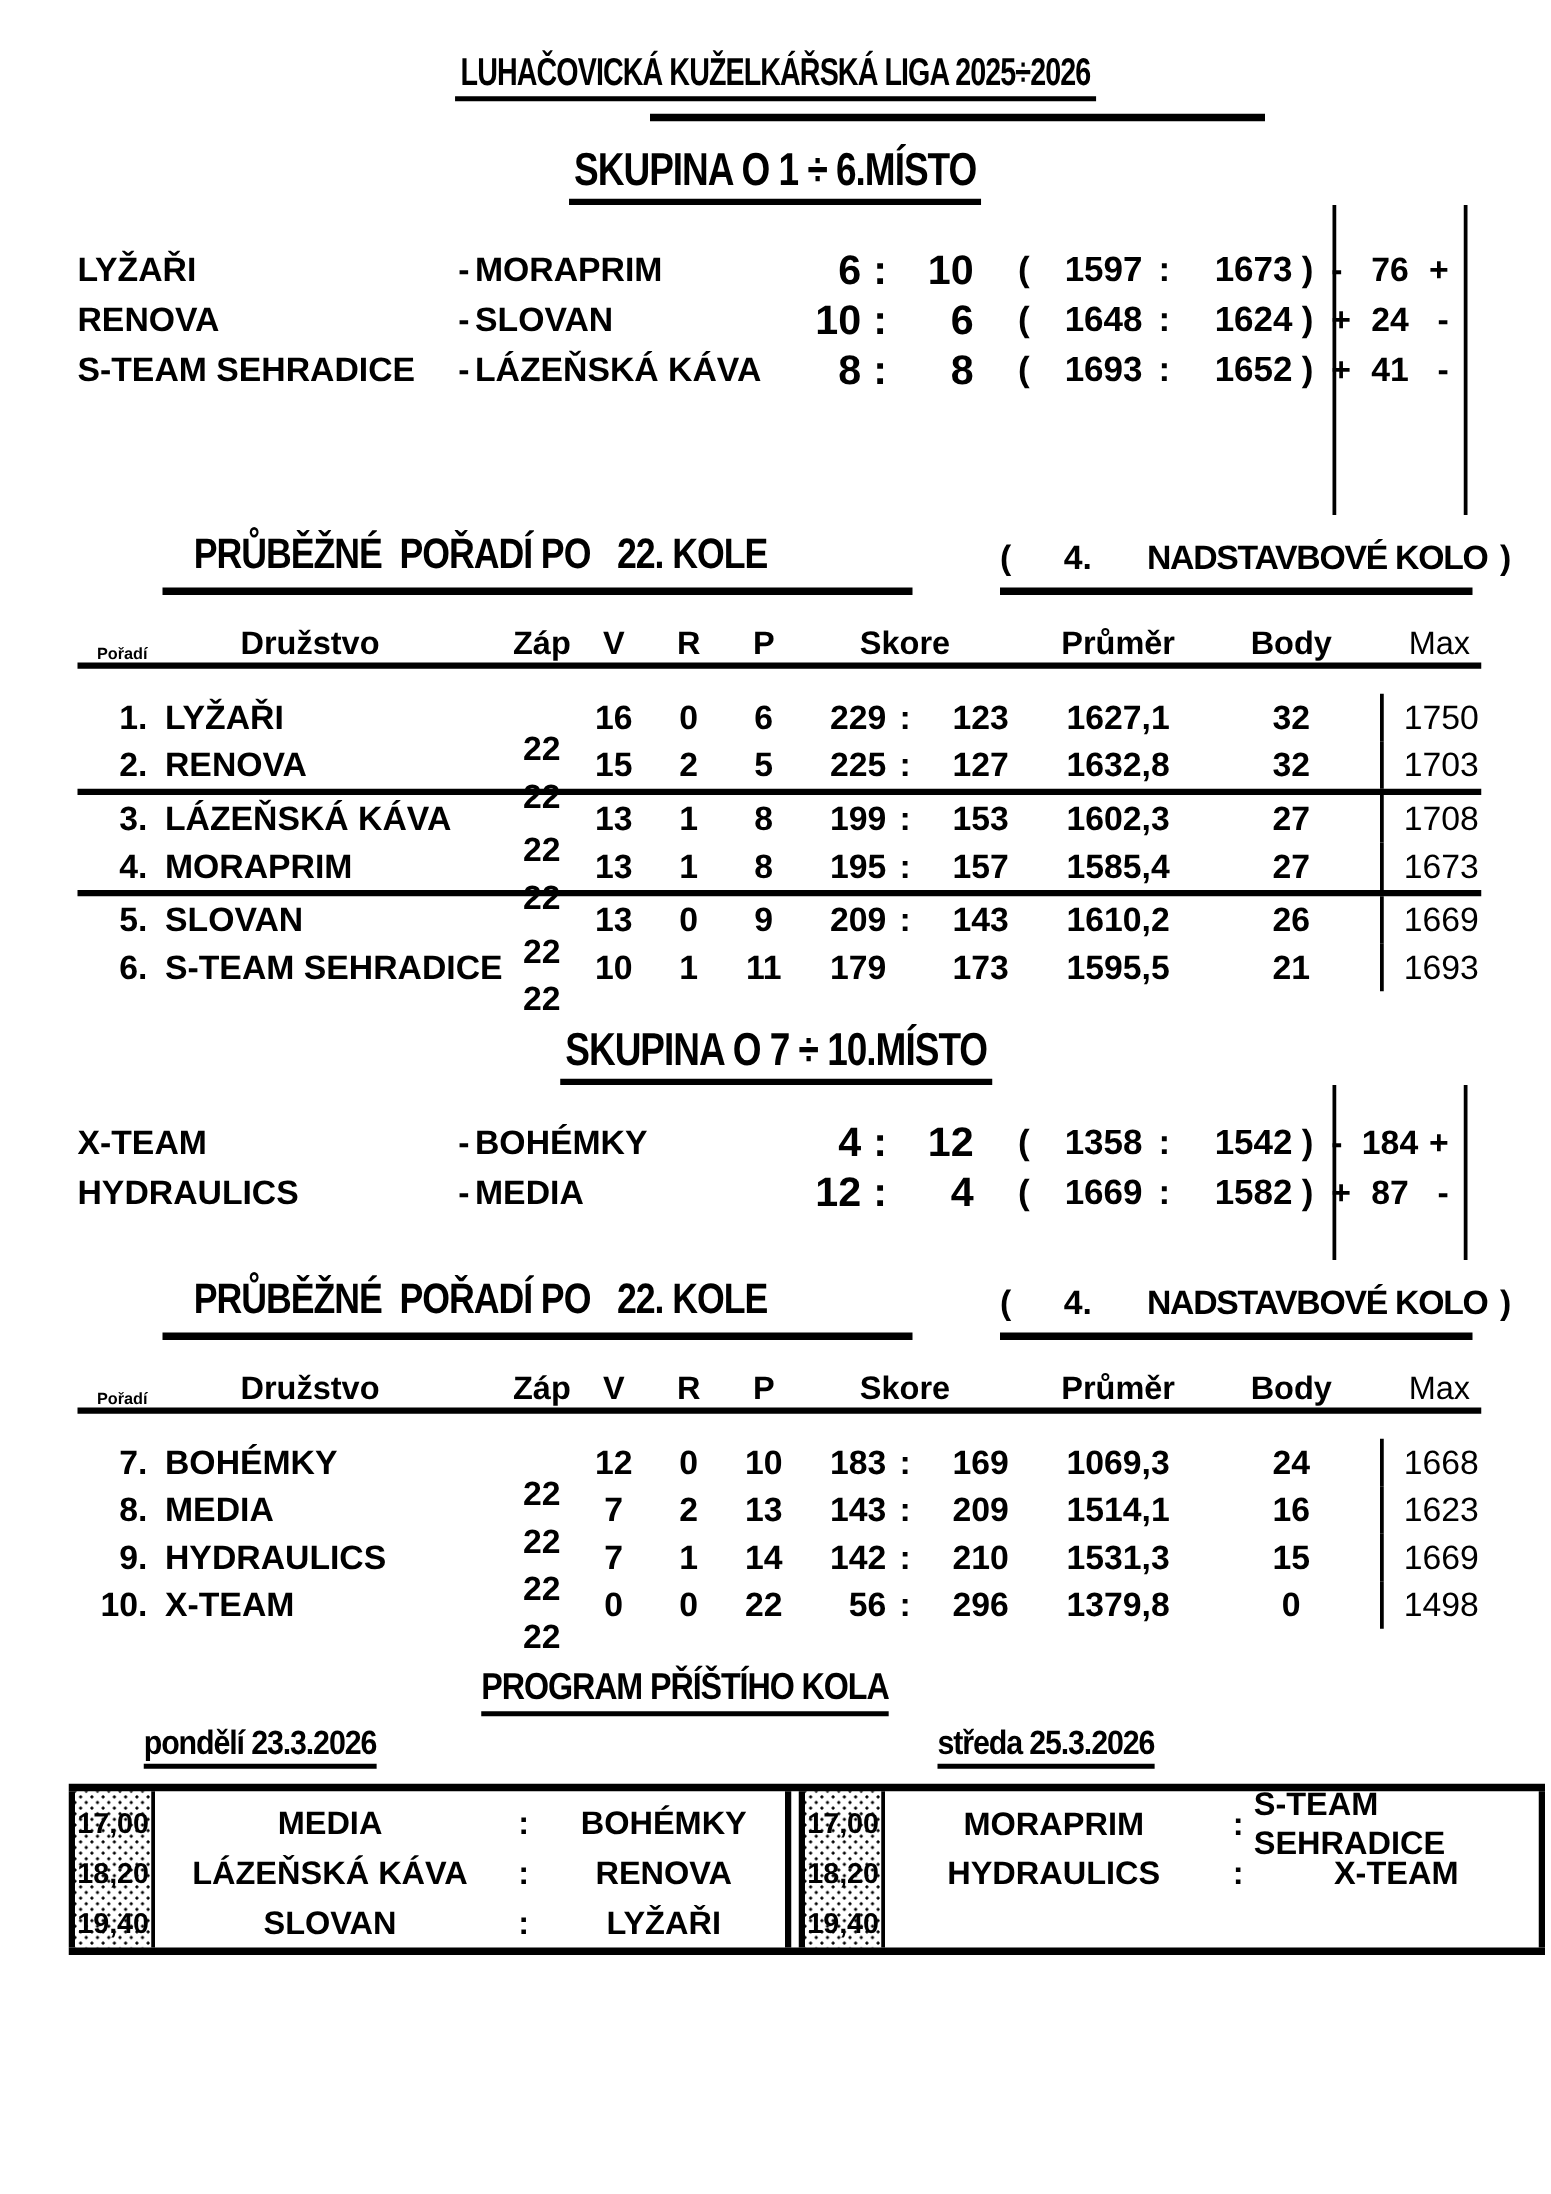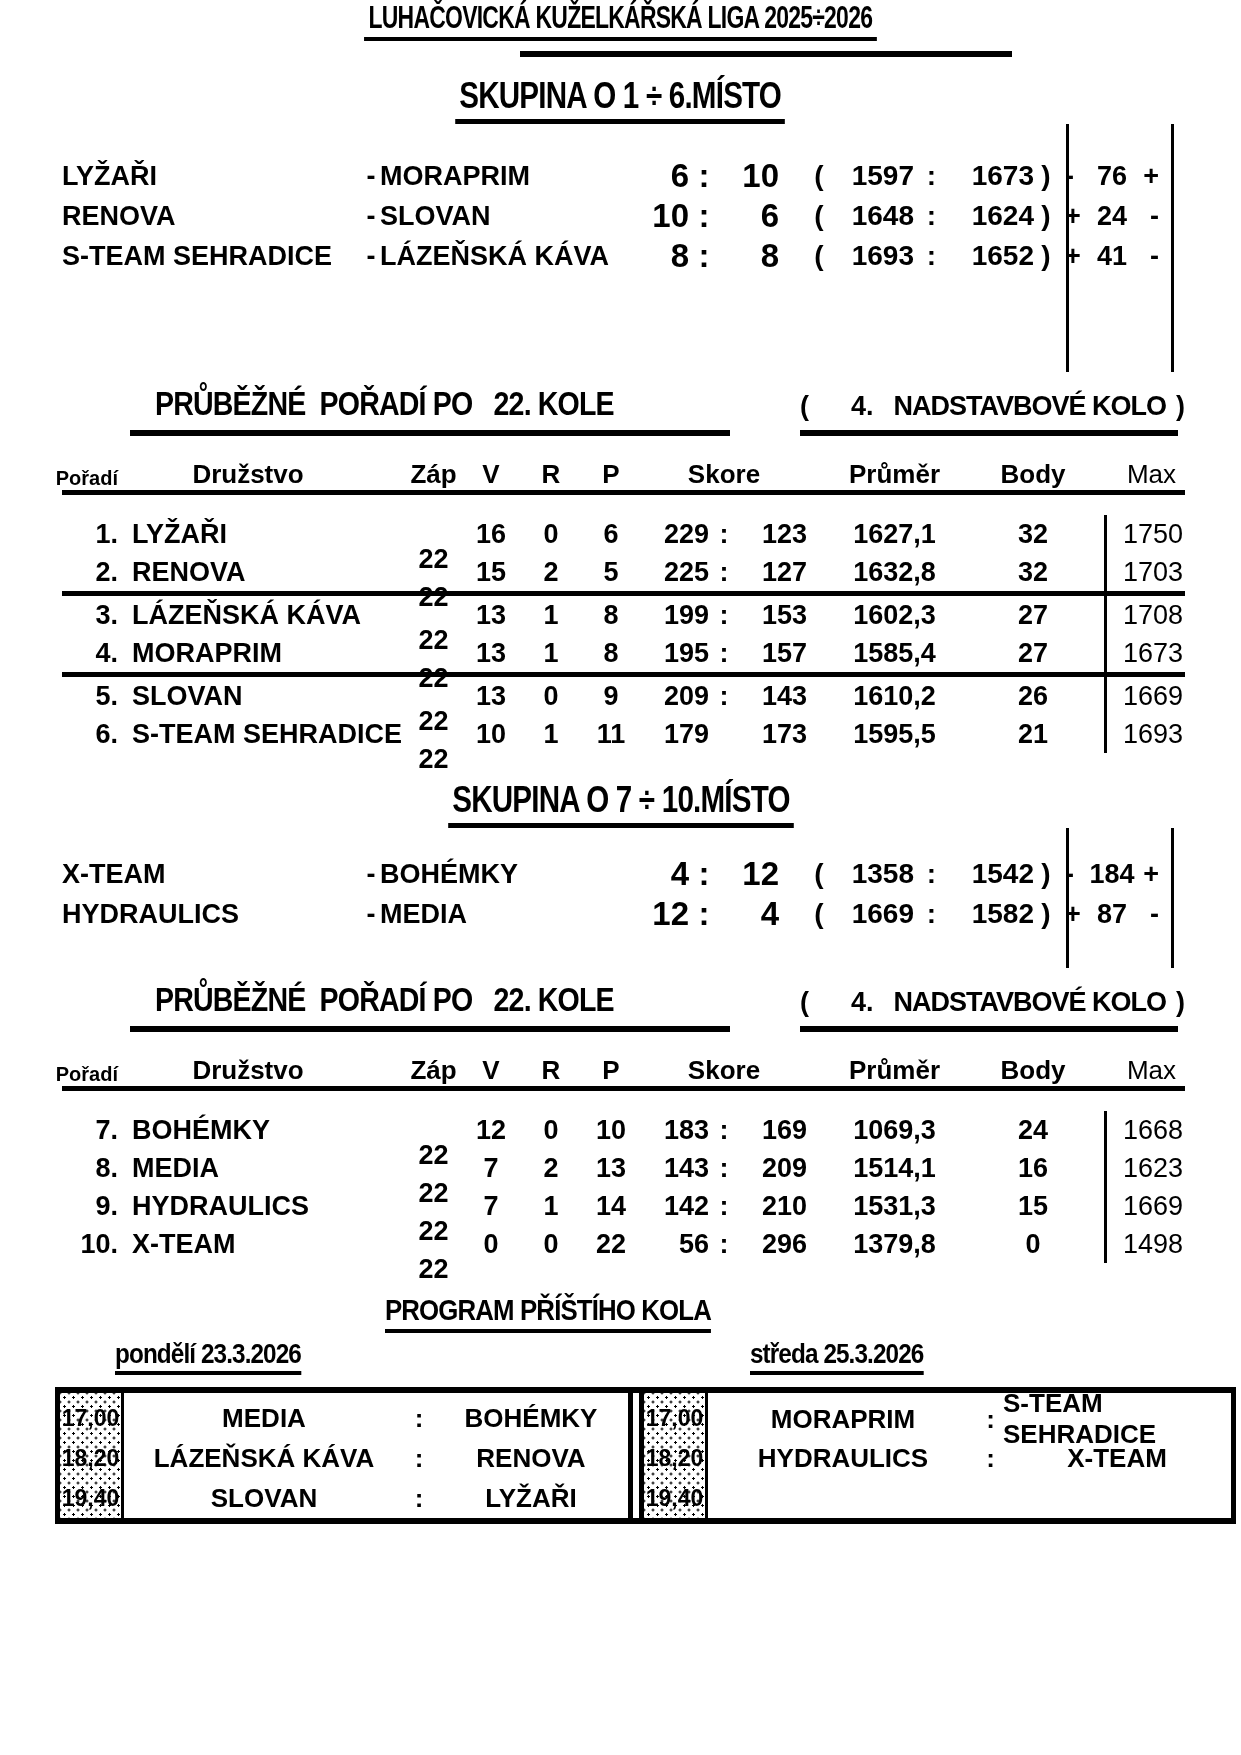--- a/index.html
+++ b/index.html
@@ -2,21 +2,21 @@
 <html><head>
 <meta charset="utf-8">
 <style>
   * { box-sizing: border-box; margin: 0; padding: 0; }
   html,body { background:#fff; }
   body{
     width:1241px; height:1755px; overflow:hidden; position:relative;
     color:#000; background:#fff;
     font-family:"Liberation Sans", sans-serif; font-weight:bold;
   }
-  .page{ width:1241px; height:1755px; }
+  .page{ width:1241px; height:1755px; padding-top:40px; }
 
   
   .cell{ display:flex; align-items:center; justify-content:center; }
   .l{ justify-content:flex-start; } .r{ justify-content:flex-end; }
 
   
   .league{ text-align:center; }
   .league span{
     display:inline-block; font-size:31px; letter-spacing:-1px;
     transform:scaleX(0.74); transform-origin:center;
@@ -62,41 +62,41 @@
   .m-sl{ width:24px; padding-left:7px; } .m-d{ flex:1; text-align:center; }
   .m-sr{ width:24px; text-align:right; padding-right:7px; }
 
   
   .st-title{ position:relative; height:42px; margin-top:12px; }
   .st-main{
     position:absolute; left:155px; top:0; font-size:34px; letter-spacing:-1px;
     transform:scaleX(0.84); transform-origin:left center; white-space:pre;
   }
   .st-side{ position:absolute; left:800px; top:7px; display:flex; align-items:baseline; font-size:27px; } .st-side .p2{ margin-left:42px; }
-  .st-side .p3{ margin-left:20px; letter-spacing:-1px; } .st-side .p4{ margin-left:10px; }
+  .st-side .p3{ margin-left:44px; letter-spacing:-1px; } .st-side .p4{ margin-left:10px; }
   .st-underlines{ display:flex; margin-top:4px; }
   .st-u1{ margin-left:130px; width:600px; height:6px; background:#000; }
   .st-u2{ margin-left:70px;  width:378px; height:6px; background:#000; }
 
   
   .thead{ display:flex; align-items:flex-end; height:30px; margin:24px 0 0 62px; font-size:26px; }
   .thead-underline{ margin-left:62px; width:1123px; height:5px; background:#000; }
   .tbody{ margin-top:20px; }
   .trow{ display:flex; align-items:stretch; height:38px; font-size:27px; padding-left:62px; }
   .hdivider{ margin-left:62px; width:1123px; height:5px; background:#000; }
   .c-rank{ width:56px;  justify-content:flex-end; }
   .c-team{ width:288px; justify-content:flex-start; padding-left:14px; }
   .c-zap{ width:55px;margin-top:44px; } .c-v{ width:60px; } .c-r{ width:60px; } .c-p{ width:60px; }
   .c-sh{ width:68px; justify-content:flex-end; }
   .c-sep{ width:30px; } .c-sa{ width:68px; justify-content:flex-end; }
   .c-sp{ width:20px; }
   .c-prum{ width:135px;text-align:right; } .c-body{ width:142px; }
   .c-max{ width:95px; border-left:3px solid #000; font-weight:normal; }
   .thead .c-max{ border-left:none; font-weight:normal; }
-  .thead .c-rank{ font-size:20px; }
+  .thead .c-rank{ font-size:13px; }
 
   
   .prog-heading{ margin:30px 0 0 385px; }
   .prog-heading span{
     display:inline-block; font-size:30px; letter-spacing:-1px;
     transform:scaleX(0.86); transform-origin:left center;
     border-bottom:4px solid #000; padding-bottom:2px;
   }
   .dates{ display:flex; margin-top:6px; font-size:27px;gap:20px; }
   .date{ display:inline-block; letter-spacing:-1px; transform:scaleX(0.9); transform-origin:left center;

